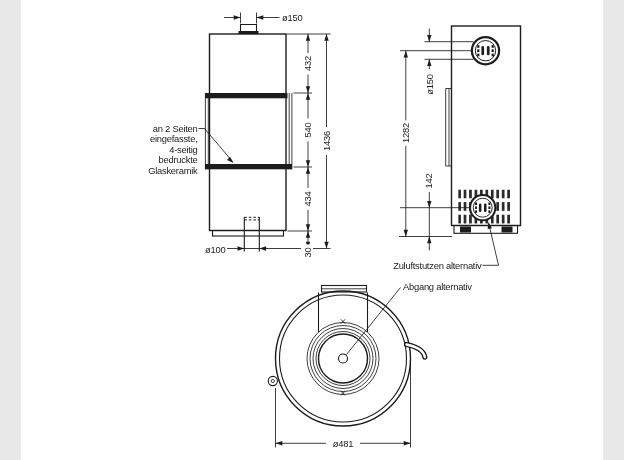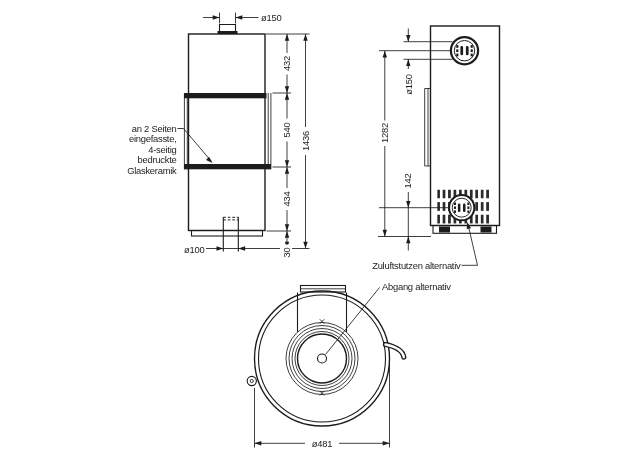--- a/index.html
+++ b/index.html
@@ -1,20 +1,21 @@
 <!DOCTYPE html>
 <html style="--line: #1c1c1c; --bg: #ffffff;"><head>
 <meta charset="utf-8">
 <style>
   html,body{margin:0;padding:0;background:#e8e8e8;}
   .canvas{
-    position:relative;width:624px;height:460px;margin:0 auto;
+    position:relative;width:546px;height:460px;margin:0 auto;
     background:var(--bg,#ffffff);
     font-family:"Liberation Sans",sans-serif;
     overflow:hidden;
+    padding-left:36px;
   }
   svg{position:absolute;inset:0;color:var(--line,#1c1c1c);}
   .ln{stroke:currentColor;fill:none;stroke-width:1.1;}
   .ln2{stroke:currentColor;fill:none;stroke-width:1.4;}
   .thin{stroke:currentColor;fill:none;stroke-width:0.85;}
   .dash{stroke:currentColor;fill:none;stroke-width:1;stroke-dasharray:2.6 1.9;}
   .fl{fill:currentColor;stroke:none;}
   .wh{fill:#ffffff;}
   text{fill:currentColor;font-family:"Liberation Sans",sans-serif;font-size:10px;letter-spacing:-0.25px;}
   text.sm{font-size:9.4px;}

